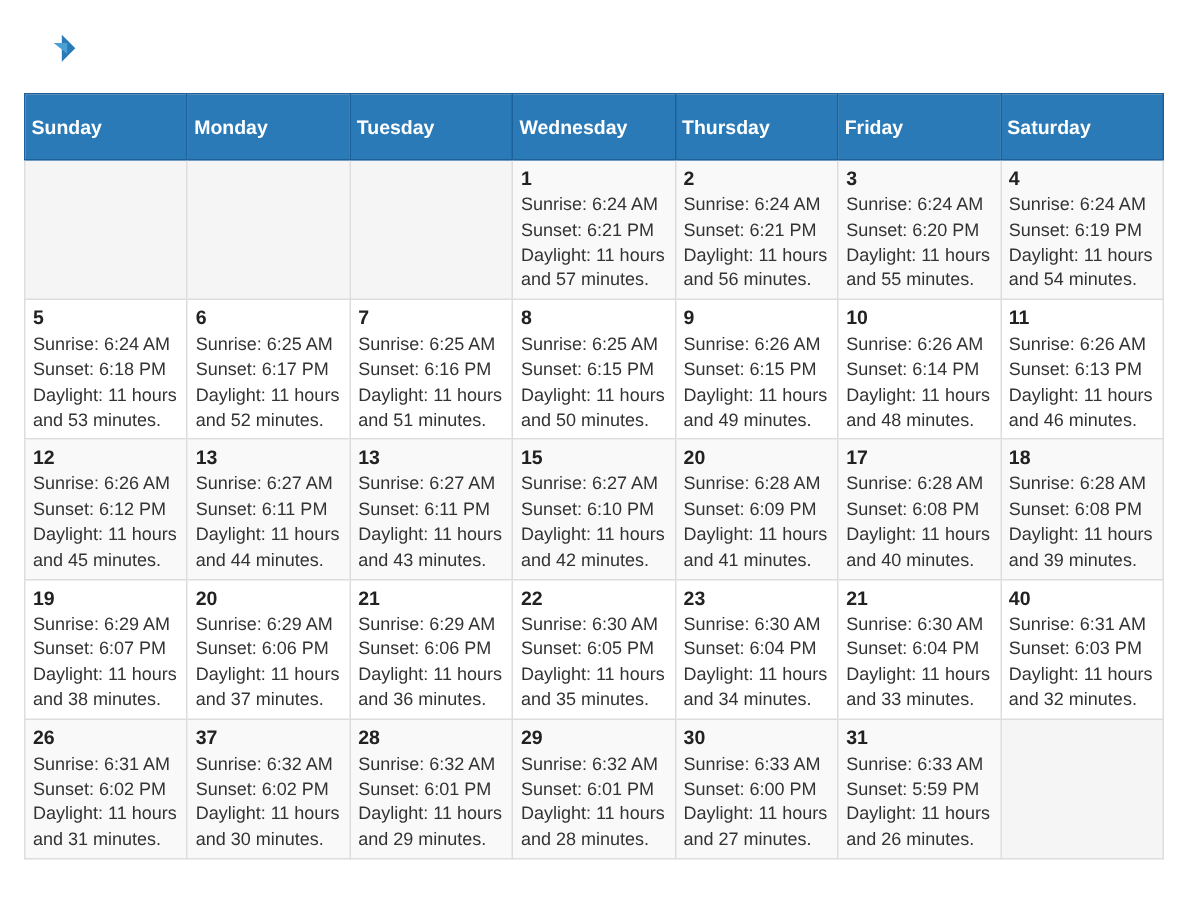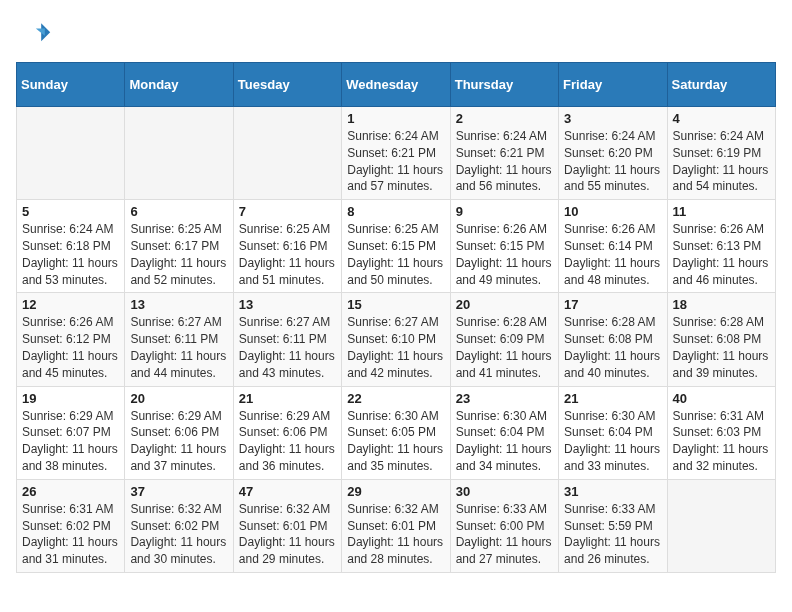--- a/index.html
+++ b/index.html
@@ -294,21 +294,21 @@
 Sunset: 6:02 PM
 Daylight: 11 hours and 31 minutes.</div>
         </td>
         <td>
           <span class="day-number">37</span>
           <div class="day-info" style="white-space: pre-line;">Sunrise: 6:32 AM
 Sunset: 6:02 PM
 Daylight: 11 hours and 30 minutes.</div>
         </td>
         <td>
-          <span class="day-number">47</span>
+          <span class="day-number">28</span>
           <div class="day-info" style="white-space: pre-line;">Sunrise: 6:32 AM
 Sunset: 6:01 PM
 Daylight: 11 hours and 29 minutes.</div>
         </td>
         <td>
           <span class="day-number">29</span>
           <div class="day-info" style="white-space: pre-line;">Sunrise: 6:32 AM
 Sunset: 6:01 PM
 Daylight: 11 hours and 28 minutes.</div>
         </td>

